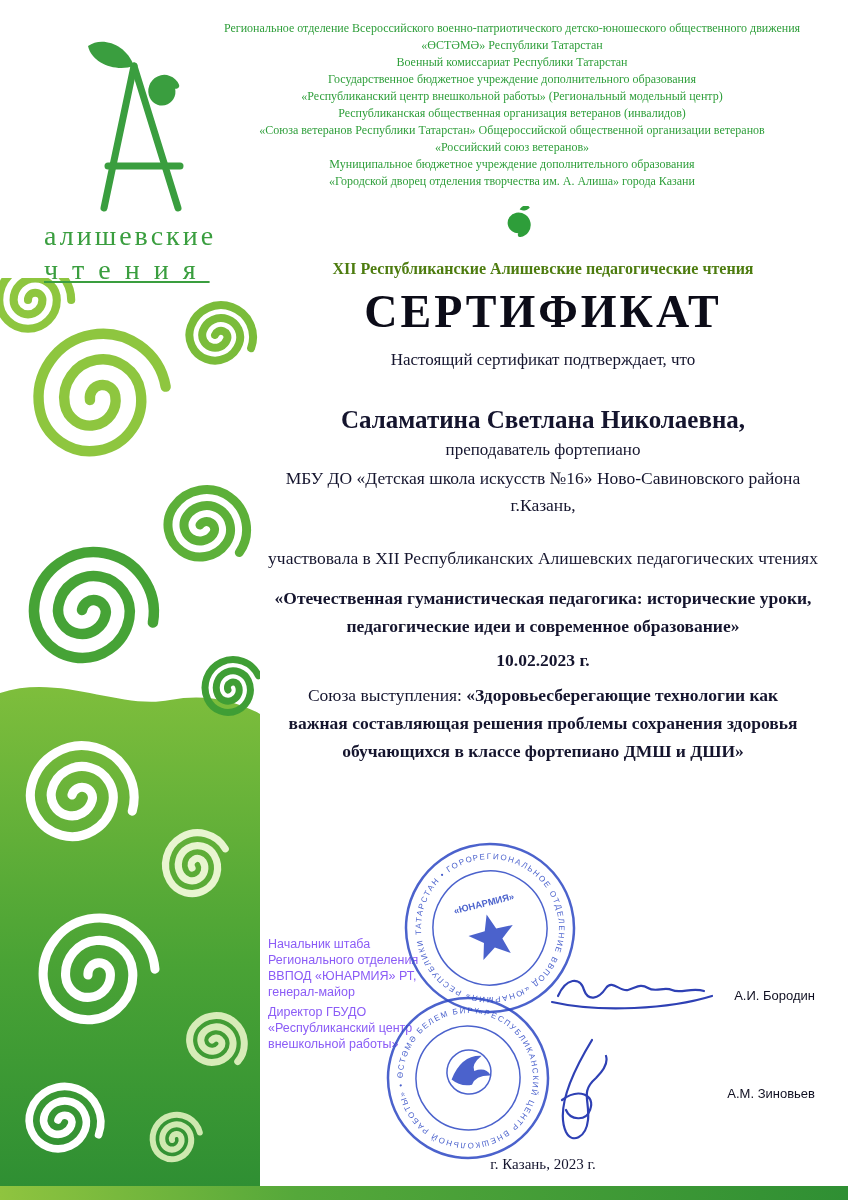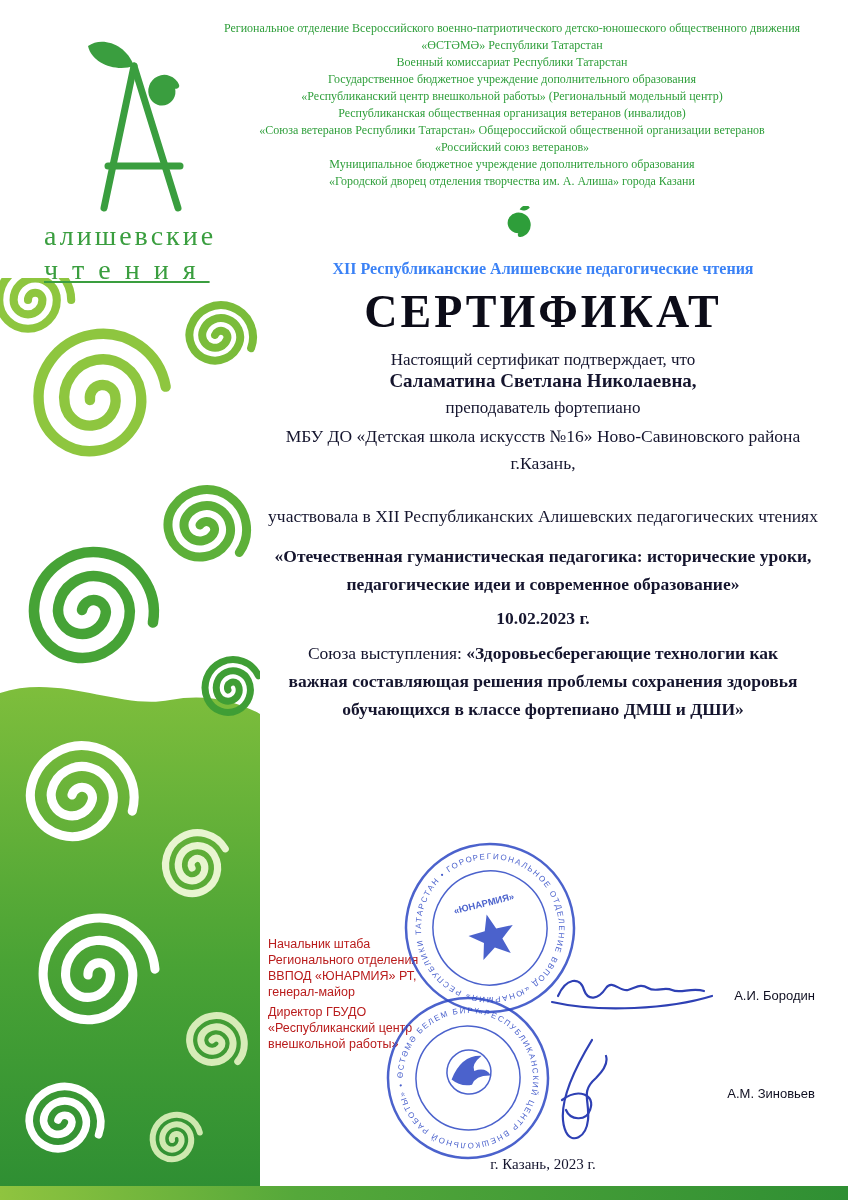--- a/index.html
+++ b/index.html
@@ -10,34 +10,34 @@
   }
   svg{display:block;}
   .decor-band{position:absolute;left:0;top:278px;z-index:0;}
   .logo{position:absolute;left:38px;top:26px;width:210px;z-index:2;}
   .logo-text1{font-size:28px;letter-spacing:3px;color:#3a9e3f;margin-top:4px;margin-left:6px;}
   .logo-text2{font-size:28px;letter-spacing:14px;color:#3a9e3f;margin-top:2px;margin-left:6px;text-decoration:underline;}
   .header-lines{position:absolute;left:186px;top:20px;width:652px;z-index:2;
     text-align:center;color:#2e9e3a;font-size:12px;line-height:17px;}
   .mini-spiral{position:absolute;left:502px;top:206px;z-index:2;}
   .event-title{position:absolute;left:250px;top:260px;width:586px;z-index:2;
-    text-align:center;color:#3b82f6;font-weight:bold;font-size:16px;}
+    text-align:center;color:#4d7c0f;font-weight:bold;font-size:16px;}
   .main{position:absolute;left:250px;top:287px;width:586px;z-index:2;text-align:center;}
   .cert-title{font-size:46px;font-weight:bold;letter-spacing:3px;color:#0c0c18;line-height:1.1;}
   .cert-sub{font-size:17px;margin-top:12px;}
-  .recipient{font-size:19px;font-weight:bold;}
+  .recipient{font-size:25px;font-weight:bold;margin-top:36px;}
   .role{font-size:17px;margin-top:6px;}
   .org{font-size:17.5px;line-height:1.55;margin:5px auto 0;max-width:520px;}
   .participation{font-size:17.5px;line-height:1.55;margin-top:26px;}
   .theme{font-size:17.5px;font-weight:bold;line-height:1.6;margin-top:12px;}
   .date{font-size:17.5px;font-weight:bold;margin-top:10px;}
   .topic{font-size:17.5px;line-height:1.6;margin:10px auto 0;max-width:520px;}
   .topic .b{font-weight:bold;}
   .sig-pos{position:absolute;left:268px;z-index:2;
-    font-family:"Liberation Sans", sans-serif;font-size:12.5px;line-height:16px;color:#b91c1c;}
+    font-family:"Liberation Sans", sans-serif;font-size:12.5px;line-height:16px;color:#8b5cf6;}
   .sig-pos-1{top:936px;}
   .sig-pos-2{top:1004px;}
   .sig-name{position:absolute;right:33px;z-index:2;text-align:right;
     font-family:"Liberation Sans", sans-serif;font-size:13px;color:#101022;}
   .sig-name-1{top:988px;}
   .sig-name-2{top:1086px;}
   .stamp-overlay{position:absolute;left:0;top:0;z-index:3;pointer-events:none;}
   .footer{position:absolute;left:250px;top:1156px;width:586px;z-index:2;
     text-align:center;font-size:15px;}
   .bottom-bar{position:absolute;left:0;bottom:0;width:848px;height:14px;z-index:4;

